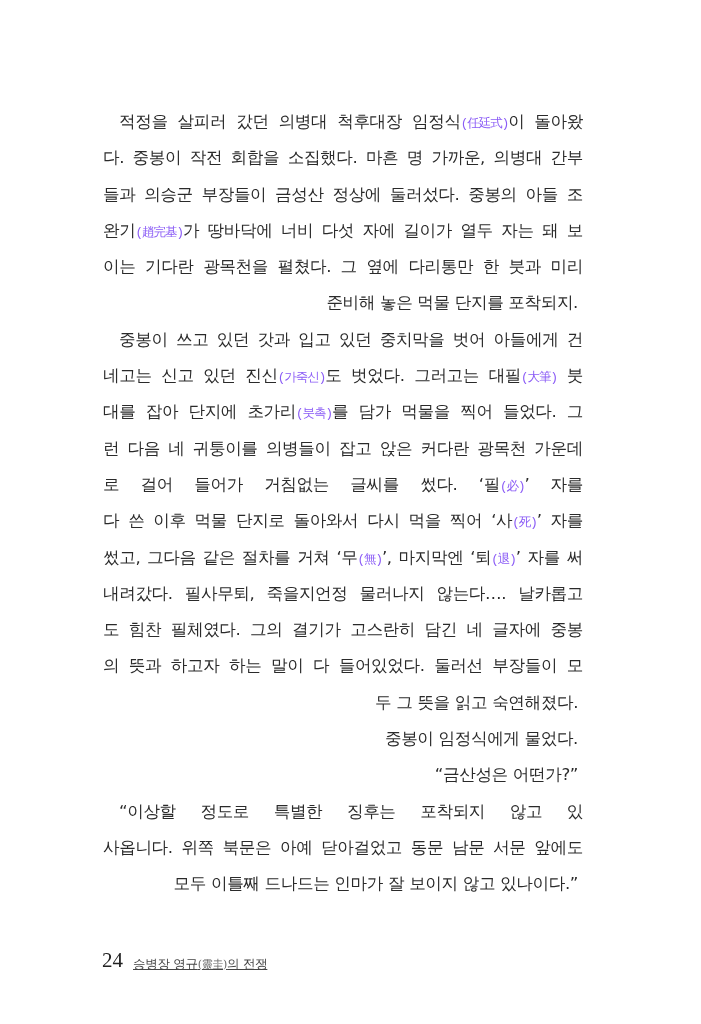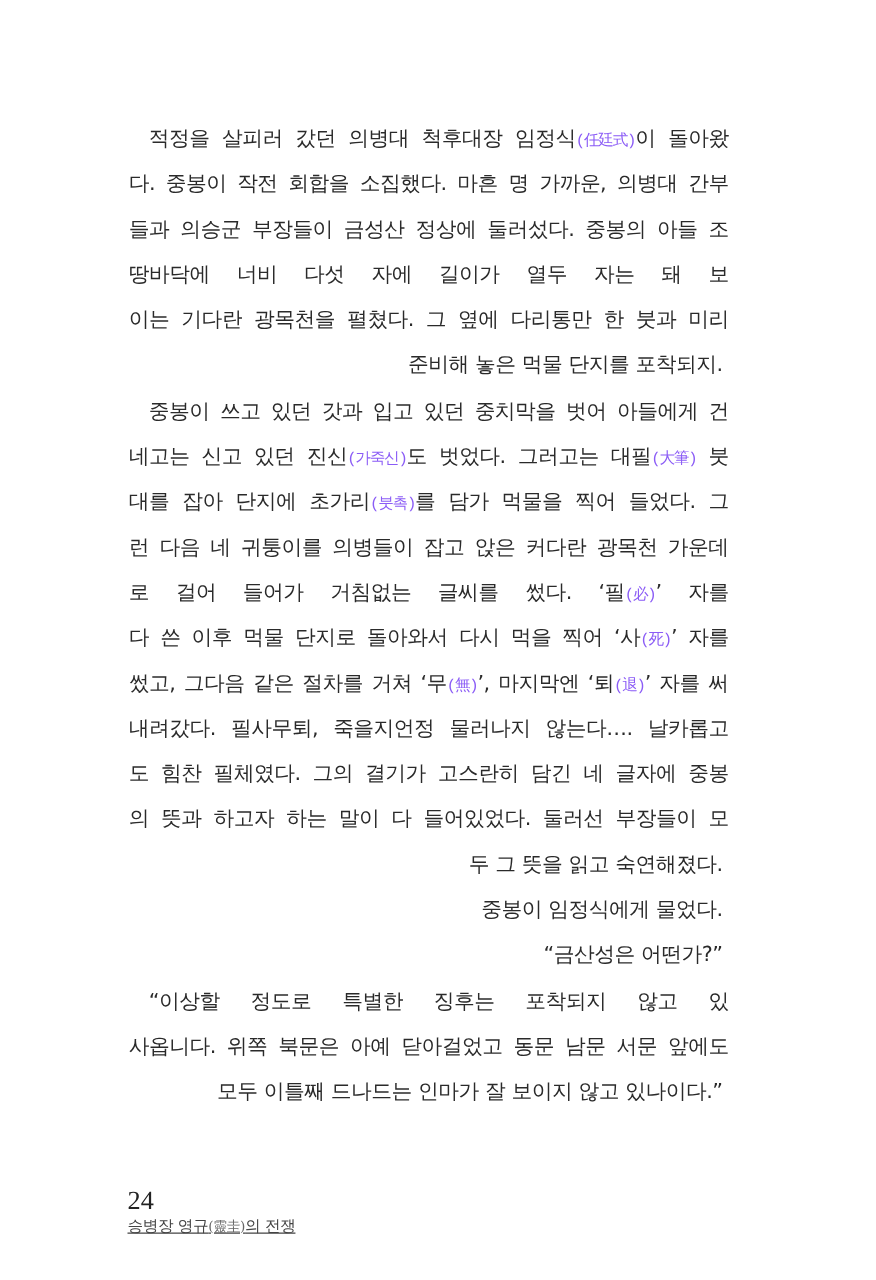--- a/index.html
+++ b/index.html
@@ -2,33 +2,33 @@
 <html><head>
 <meta charset="utf-8">
 <style>
   html, body { margin: 0; padding: 0; }
   body {
     width: 701px; height: 1024px; background: #ffffff; position: relative; overflow: hidden;
     font-family: "DejaVu Sans", "Liberation Sans", sans-serif;
     color: #2a2a2a;
   }
   .page-body {
-    position: absolute; left: 103px; top: 93px; width: 480px;
+    position: absolute; left: 103px; top: 104px; width: 480px;
   }
   .line {
     height: 36.3px; line-height: 36.3px; font-size: 16.6px; white-space: nowrap;
     display: flex; justify-content: space-between; letter-spacing: -0.4px;
   }
   .line.last { justify-content: flex-end; }
   .line.indent { padding-left: 16px; }
   .line span.w { display: inline-block; }
   .line.last span.w { margin-right: 5px; }
   .hanja { color: #8b5cf6; font-size: 12.5px; font-family: Liberation Mono, monospace; letter-spacing: -1px; }
   .footer {
-    position: absolute; left: 102px; top: 948px; display: flex; align-items: flex-start; flex-direction: column;
+    position: absolute; left: 102px; top: 948px; display: flex; align-items: flex-end;
   }
   .page-number { font-family: "Liberation Serif", serif; font-size: 21px; color: #222; margin-right: 10px; }
   .running-title { font-size: 12.5px; color: #444; letter-spacing: -0.3px; text-decoration: underline; }
   .running-title .h { color: #666; font-size: 11px; font-family: "DejaVu Serif", serif; }
 </style>
 </head>
 <body>
 
 <div class="page-body" id="body">
     <div class="line indent">
@@ -57,20 +57,21 @@
       <span class="w"><span>의승군</span></span>
       <span class="w"><span>부장들이</span></span>
       <span class="w"><span>금성산</span></span>
       <span class="w"><span>정상에</span></span>
       <span class="w"><span>둘러섰다.</span></span>
       <span class="w"><span>중봉의</span></span>
       <span class="w"><span>아들</span></span>
       <span class="w"><span>조</span></span>
     </div>
     <div class="line">
+      <span class="w"><span>완기</span><span class="hanja">(趙完基)</span><span>가</span></span>
       <span class="w"><span>땅바닥에</span></span>
       <span class="w"><span>너비</span></span>
       <span class="w"><span>다섯</span></span>
       <span class="w"><span>자에</span></span>
       <span class="w"><span>길이가</span></span>
       <span class="w"><span>열두</span></span>
       <span class="w"><span>자는</span></span>
       <span class="w"><span>돼</span></span>
       <span class="w"><span>보</span></span>
     </div>

